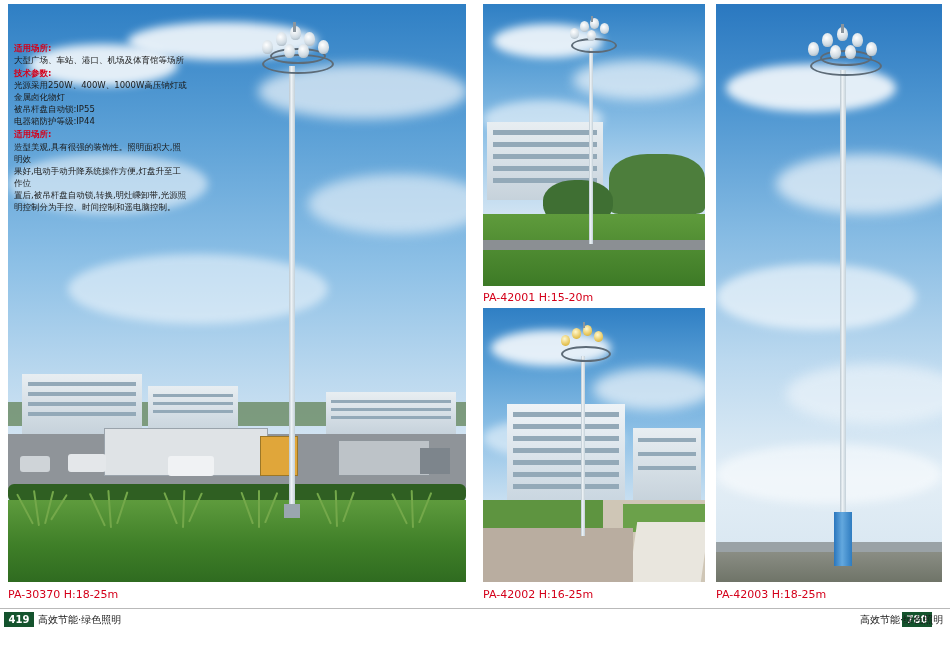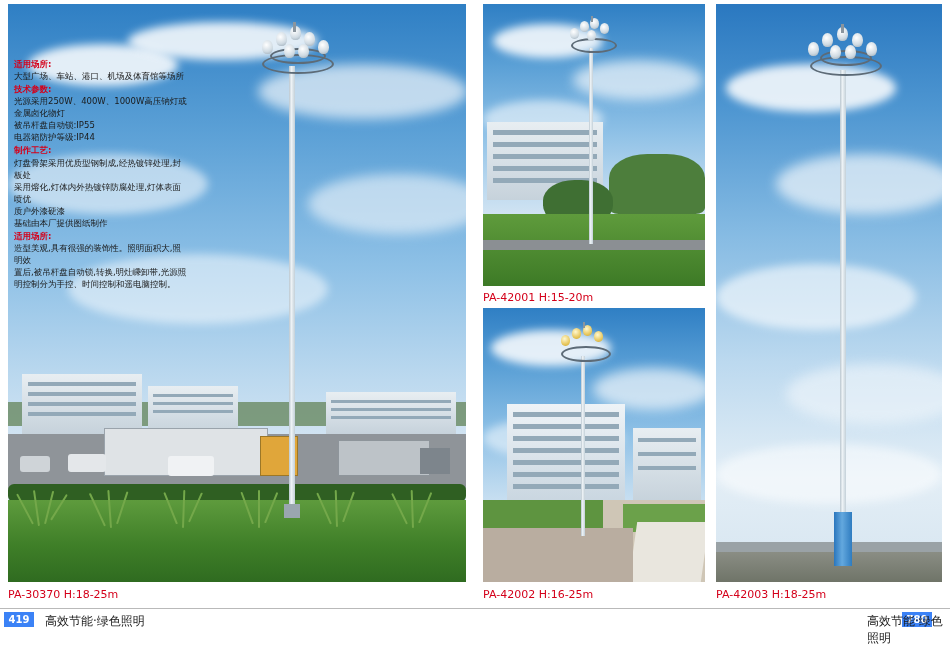--- a/index.html
+++ b/index.html
@@ -12,21 +12,21 @@
   }
   .page{position:absolute;inset:0;}
 
   
   .left-page{position:absolute;left:0;top:0;width:474px;height:661px;background:#fff;}
   .right-page{position:absolute;left:474px;top:0;width:476px;height:661px;background:#fff;}
   .gutter{position:absolute;left:473px;top:0;width:3px;height:640px;background:#ffffff;}
 
   
   .spec{
-    position:absolute;left:14px;top:58px;width:175px;
+    position:absolute;left:14px;top:42px;width:175px;
     font-size:8.5px;line-height:1.42;color:#1a1a1a;
   }
   .spec .hd{color:#d4001a;font-weight:bold;}
   .spec p{margin:0;}
   .spec .blk{margin-bottom:1px;}
 
   
   .photo{position:absolute;overflow:hidden;background:#9fc7e8;}
   .left-photo{left:8px;top:4px;width:458px;height:578px;}
 
@@ -65,26 +65,26 @@
     letter-spacing:0;
   }
   .cap-41901{left:8px;top:588px;}
   .cap-42001{left:483px;top:291px;}
   .cap-42002{left:483px;top:588px;}
   .cap-42003{left:716px;top:588px;}
 
   
   .footer-line{position:absolute;left:0;top:608px;width:950px;height:1px;background:#b9b9b9;}
   .pnum{
-    position:absolute;top:612px;width:30px;height:15px;background:#3b82f6;color:#fff;
+    position:absolute;top:612px;width:30px;height:15px;background:#14532d;color:#fff;
     font-size:10px;font-weight:bold;text-align:center;line-height:15px;
   }
   .pnum-l{left:4px;}
   .pnum-r{left:902px;}
-  .ftxt{position:absolute;top:613px;font-size:12px;color:#1a1a1a;margin-left:7px;}
+  .ftxt{position:absolute;top:613px;font-size:10px;color:#1a1a1a;}
   .ftxt-l{left:38px;}
   .ftxt-r{left:860px;}
 
   .bottom-band{position:absolute;left:0;top:628px;width:950px;height:33px;background:#ffffff;}
 </style>
 </head>
 <body>
 
 <div class="page">
 
@@ -176,29 +176,23 @@
         <p class="hd">适用场所:</p>
         <p>大型广场、车站、港口、机场及体育馆等场所</p>
       </div>
       <div class="blk">
         <p class="hd">技术参数:</p>
         <p>光源采用250W、400W、1000W高压钠灯或金属卤化物灯</p>
         <p>被吊杆盘自动锁:IP55</p>
         <p>电器箱防护等级:IP44</p>
       </div>
       <div class="blk">
-        <p class="hd">制作工艺:</p>
-        <p>灯盘骨架采用优质型钢制成,经热镀锌处理,封板处</p>
-        <p>采用熔化,灯体内外热镀锌防腐处理,灯体表面喷优</p>
-        <p>质户外漆硬漆</p>
-        <p>基础由本厂提供图纸制作</p>
-      </div>
-      <div class="blk">
         <p class="hd">适用场所:</p>
         <p>造型美观,具有很强的装饰性。照明面积大,照明效</p>
+        <p>果好,电动手动升降系统操作方便,灯盘升至工作位</p>
         <p>置后,被吊杆盘自动锁,转换,明灶嵊卸带,光源照</p>
         <p>明控制分为手控、时间控制和遥电脑控制。</p>
       </div>
     </div>
 
     <div class="cap cap-41901">PA-30370 H:18-25m</div>
   </div>
 
   <div class="right-page"></div>
 

